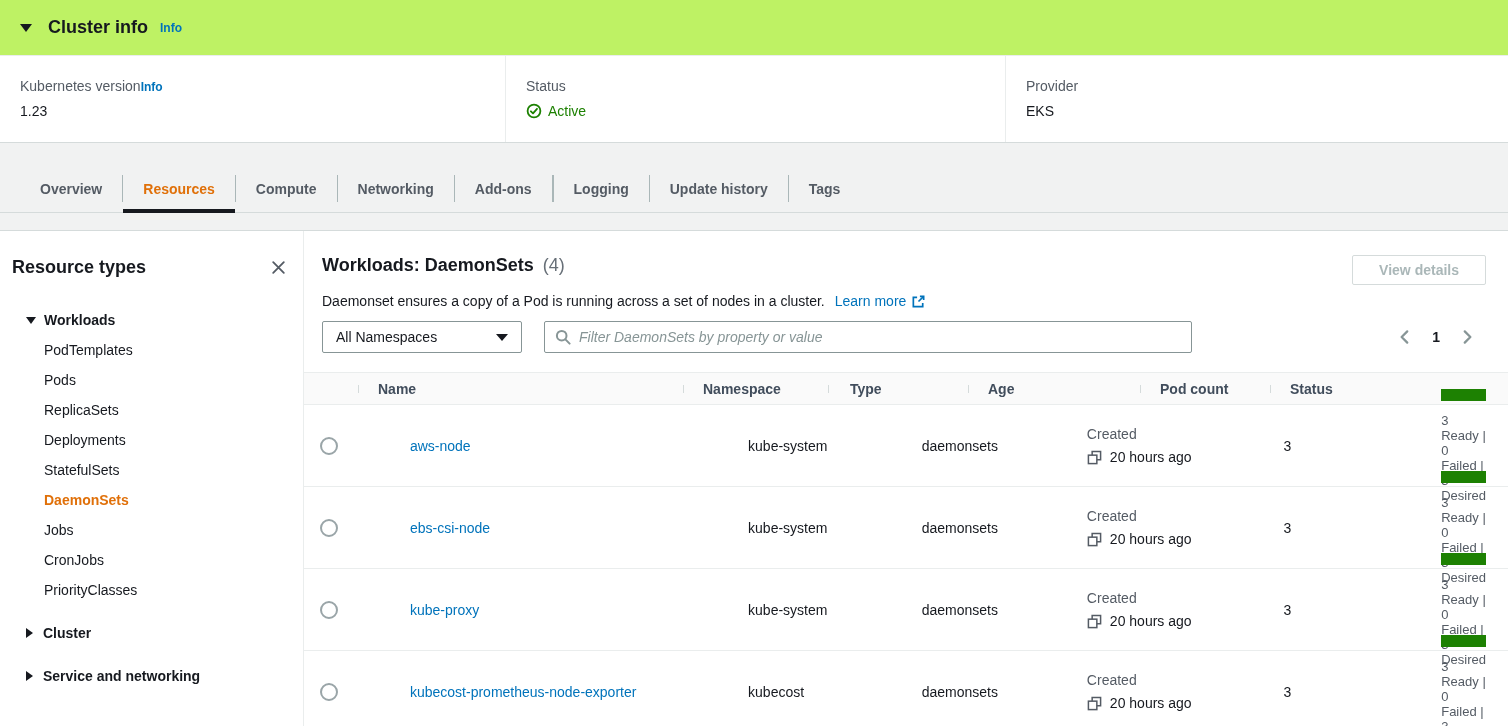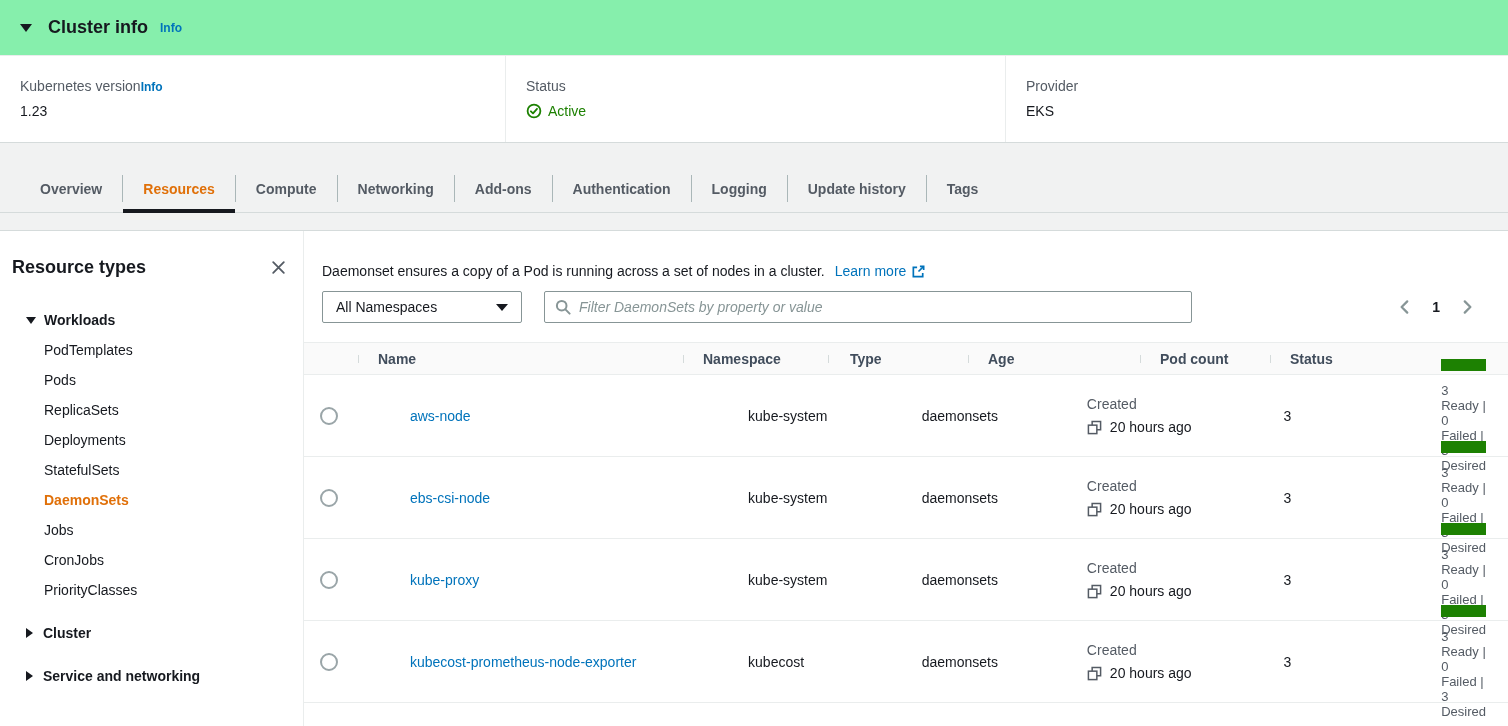--- a/index.html
+++ b/index.html
@@ -5,21 +5,21 @@
   * { margin:0; padding:0; box-sizing:border-box; }
   html,body { width:1508px; height:726px; overflow:hidden; }
   body {
     font-family:"Liberation Sans", sans-serif;
     font-size:14px; color:#16191f; background:#f1f2f2;
   }
   .page { width:1508px; height:726px; display:flex; flex-direction:column; }
 
   
   .top-header {
-    height:56px; background:#86efac; border-bottom:1px solid #eaeded;
+    height:56px; background:#bef264; border-bottom:1px solid #eaeded;
     display:flex; align-items:center; padding-left:20px; flex:0 0 auto;
   }
   .caret-down {
     width:0; height:0; border-left:6px solid transparent; border-right:6px solid transparent;
     border-top:8px solid #16191f; display:inline-block; cursor:pointer;
   }
   .top-header h1 { font-size:18px; font-weight:700; margin-left:16px; }
   .info-link { font-size:12px; font-weight:700; color:#0073bb; margin-left:12px; cursor:pointer; text-decoration:none; }
 
   
@@ -176,21 +176,20 @@
       <div class="tab">Overview</div>
       <div class="tab-sep"></div>
       <div class="tab active">Resources</div>
       <div class="tab-sep"></div>
       <div class="tab">Compute</div>
       <div class="tab-sep"></div>
       <div class="tab">Networking</div>
       <div class="tab-sep"></div>
       <div class="tab">Add-ons</div>
       <div class="tab-sep"></div>
-      <div class="tab">Authentication</div>
       <div class="tab-sep"></div>
       <div class="tab">Logging</div>
       <div class="tab-sep"></div>
       <div class="tab">Update history</div>
       <div class="tab-sep"></div>
       <div class="tab">Tags</div>
     </div>
   </div>
 
   <div class="content">
@@ -231,20 +230,27 @@
         <div class="tree-group collapsed">
           <div class="tree-group-label">
             <span class="tri-right"></span>
             <span>Service and networking</span>
           </div>
         </div>
       </div>
     </aside>
 
     <main class="main">
+      <div class="main-head">
+        <div class="main-title">
+          <span>Workloads: DaemonSets</span>
+          <span class="count">(4)</span>
+        </div>
+        <button class="btn-disabled">View details</button>
+      </div>
       <div class="desc">
         <span>Daemonset ensures a copy of a Pod is running across a set of nodes in a cluster.</span>
         <a class="learn-more">
           <span>Learn more</span>
           <span style="display:flex">
             <svg width="15" height="15" viewBox="0 0 16 16">
                 <path d="M12.5 9.5 v4 h-10 v-10 h4" fill="none" stroke="#0073bb" stroke-width="1.8"></path>
                 <path d="M9.5 2.5 h4 v4" fill="none" stroke="#0073bb" stroke-width="1.8"></path>
                 <path d="M13.2 2.8 L8 8" fill="none" stroke="#0073bb" stroke-width="1.8"></path>
               </svg>

